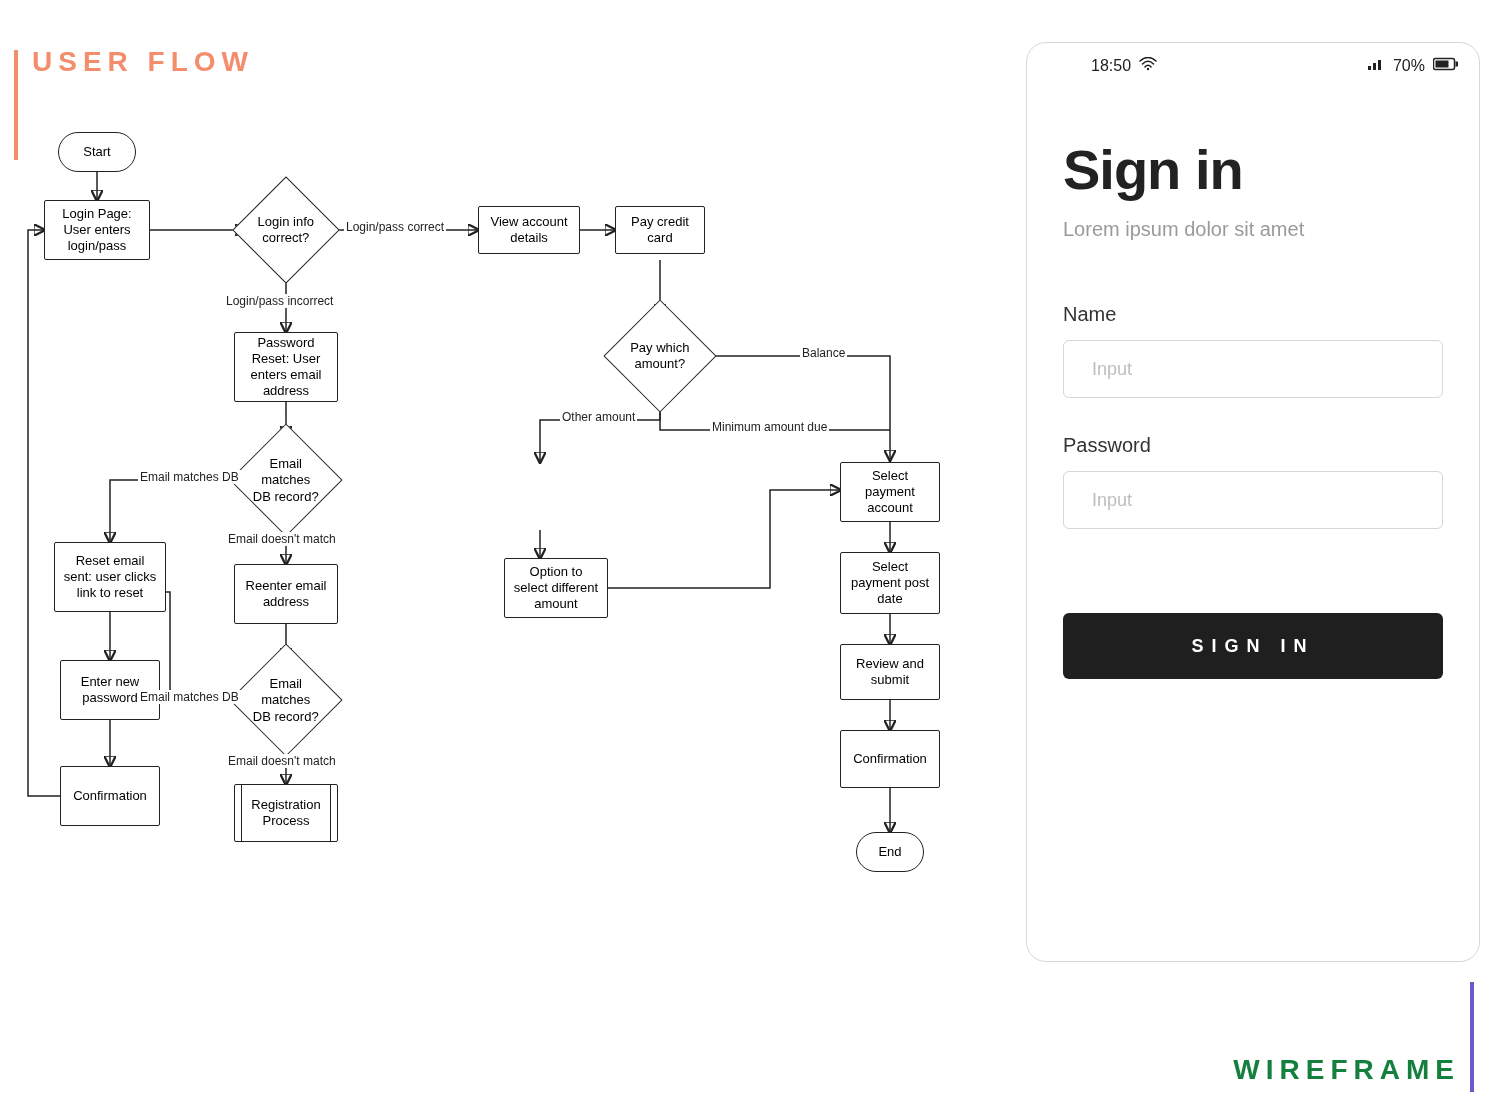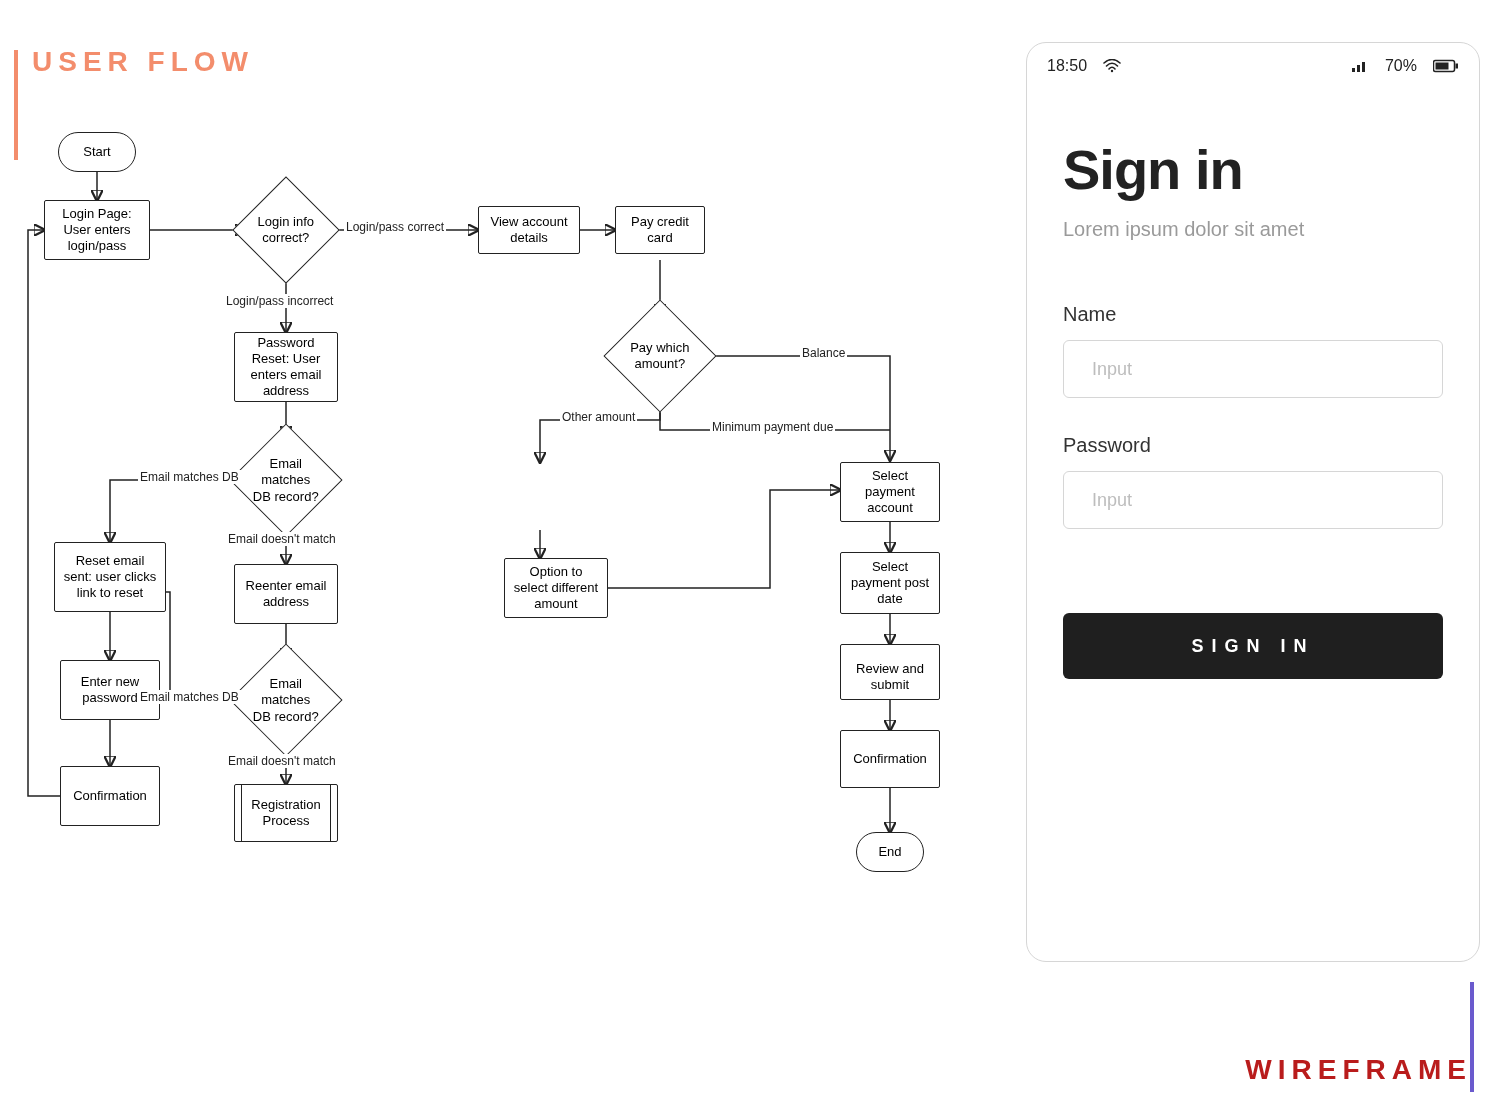--- a/index.html
+++ b/index.html
@@ -1,21 +1,21 @@
 <!DOCTYPE html>
 <html><head>
 <meta charset="utf-8">
 <style>
   html, body { margin:0; padding:0; width:1500px; height:1100px; background:#fff; font-family:Arial, Helvetica, sans-serif; }
   .canvas { position:relative; width:1496px; height:1100px; }
 
   
   .section-title { position:absolute; letter-spacing:6px; font-weight:600; font-size:28px; }
   .title-user-flow { color:#f38d6c; left:32px; top:46px; }
-  .title-wireframe { color:#b91c1c; right:24px; bottom:14px; }
+  .title-wireframe { color:#15803d; right:36px; bottom:14px; }
   .tick-left { position:absolute; left:14px; top:50px; width:4px; height:110px; background:#f38d6c; }
   .tick-right { position:absolute; right:22px; bottom:8px; width:4px; height:110px; background:#6a5acd; }
 
   
   .flow { position:absolute; left:20px; top:120px; width:940px; height:830px; }
   .node { position:absolute; border:1.5px solid #222; background:#fff; text-align:center; font-size:13px; display:flex; align-items:center; justify-content:center; padding:6px; box-sizing:border-box; line-height:1.25; }
   .rect { border-radius:2px; }
   .round { border-radius:26px; }
   .diamond { transform:rotate(45deg); }
   .diamond > span { transform:rotate(-45deg); display:block; width:120px; }
@@ -25,21 +25,21 @@
   .proc-sub::after { right:6px; }
 
   .edge-label { position:absolute; font-size:12px; color:#222; background:#fff; padding:0 2px; white-space:nowrap; }
 
   svg.lines { position:absolute; left:0; top:0; width:940px; height:830px; pointer-events:none; }
   svg.lines path, svg.lines line { stroke:#222; stroke-width:1.5; fill:none; }
 
   
   .phone { position:absolute; left:1026px; top:42px; width:454px; height:920px; border:1px solid #d6d6d6; border-radius:20px; background:#fff; box-sizing:border-box; padding:0 0 0 0; }
   .statusbar { display:flex; justify-content:space-between; align-items:center; padding:14px 20px 8px 20px; font-size:16px; color:#222; }
-  .statusbar .left, .statusbar .right { display:flex; align-items:center; gap:16px; }
+  .statusbar .left, .statusbar .right { display:flex; gap:8px;margin-left:44px; }
   .icon { display:inline-flex; }
   .phone-body { padding:54px 36px 0 36px; }
   .signin-title { font-size:56px; font-weight:800; color:#222; margin:0 0 16px 0; letter-spacing:-1px; }
   .signin-sub { font-size:20px; color:#9a9a9a; margin-bottom:62px; }
   .field-label { font-size:20px; color:#333; margin-bottom:14px; }
   .input { width:100%; height:58px; border:1px solid #d6d6d6; border-radius:6px; background:#fff; padding:0 28px; box-sizing:border-box; font-size:18px; color:#222; }
   .input::placeholder { color:#bdbdbd; }
   .field-gap { height:36px; }
   .signin-btn { width:100%; height:66px; background:#1f1f1f; color:#fff; border:none; border-radius:6px; letter-spacing:8px; font-size:18px; font-weight:600; margin-top:84px; cursor:pointer; }
 </style>
@@ -128,21 +128,21 @@
       </div>
     <div class="node rect" style="left:484px; top:438px; width:104px; height:60px;">
         <span>Option to select different amount</span>
       </div>
     <div class="node rect" style="left:820px; top:342px; width:100px; height:60px;">
         <span>Select payment account</span>
       </div>
     <div class="node rect" style="left:820px; top:432px; width:100px; height:62px;">
         <span>Select payment post date</span>
       </div>
-    <div class="node rect" style="left:820px; top:524px; width:100px; height:56px;align-items:flex-end;">
+    <div class="node rect" style="left:820px; top:524px; width:100px; height:56px;">
         <span>Review and submit</span>
       </div>
     <div class="node rect" style="left:820px; top:610px; width:100px; height:58px;">
         <span>Confirmation</span>
       </div>
     <div class="node round" style="left:836px; top:712px; width:68px; height:40px;">
         <span>End</span>
       </div>
 
     <div class="node rect" style="left:214px; top:212px; width:104px; height:70px;">
@@ -171,21 +171,21 @@
       </div>
 
     <div class="edge-label" style="left:324px; top:100px;">Login/pass correct</div>
     <div class="edge-label" style="left:204px; top:174px;">Login/pass incorrect</div>
     <div class="edge-label" style="left:118px; top:350px;">Email matches DB</div>
     <div class="edge-label" style="left:206px; top:412px;">Email doesn't match</div>
     <div class="edge-label" style="left:118px; top:570px;">Email matches DB</div>
     <div class="edge-label" style="left:206px; top:634px;">Email doesn't match</div>
     <div class="edge-label" style="left:540px; top:290px;">Other amount</div>
     <div class="edge-label" style="left:780px; top:226px;">Balance</div>
-    <div class="edge-label" style="left:690px; top:300px;">Minimum payment due</div>
+    <div class="edge-label" style="left:690px; top:300px;">Minimum amount due</div>
   </div>
 
   <div class="phone">
     <div class="statusbar">
       <div class="left">
         <span>18:50</span>
         <span class="icon">
           <svg width="18" height="14" viewBox="0 0 18 14">
               <path d="M1 4 Q9 -3 17 4 M3.5 7 Q9 1.5 14.5 7 M6 10 Q9 6.5 12 10" stroke="#222" stroke-width="1.6" fill="none" stroke-linecap="round"></path>
               <circle cx="9" cy="12" r="1.2" fill="#222"></circle>

